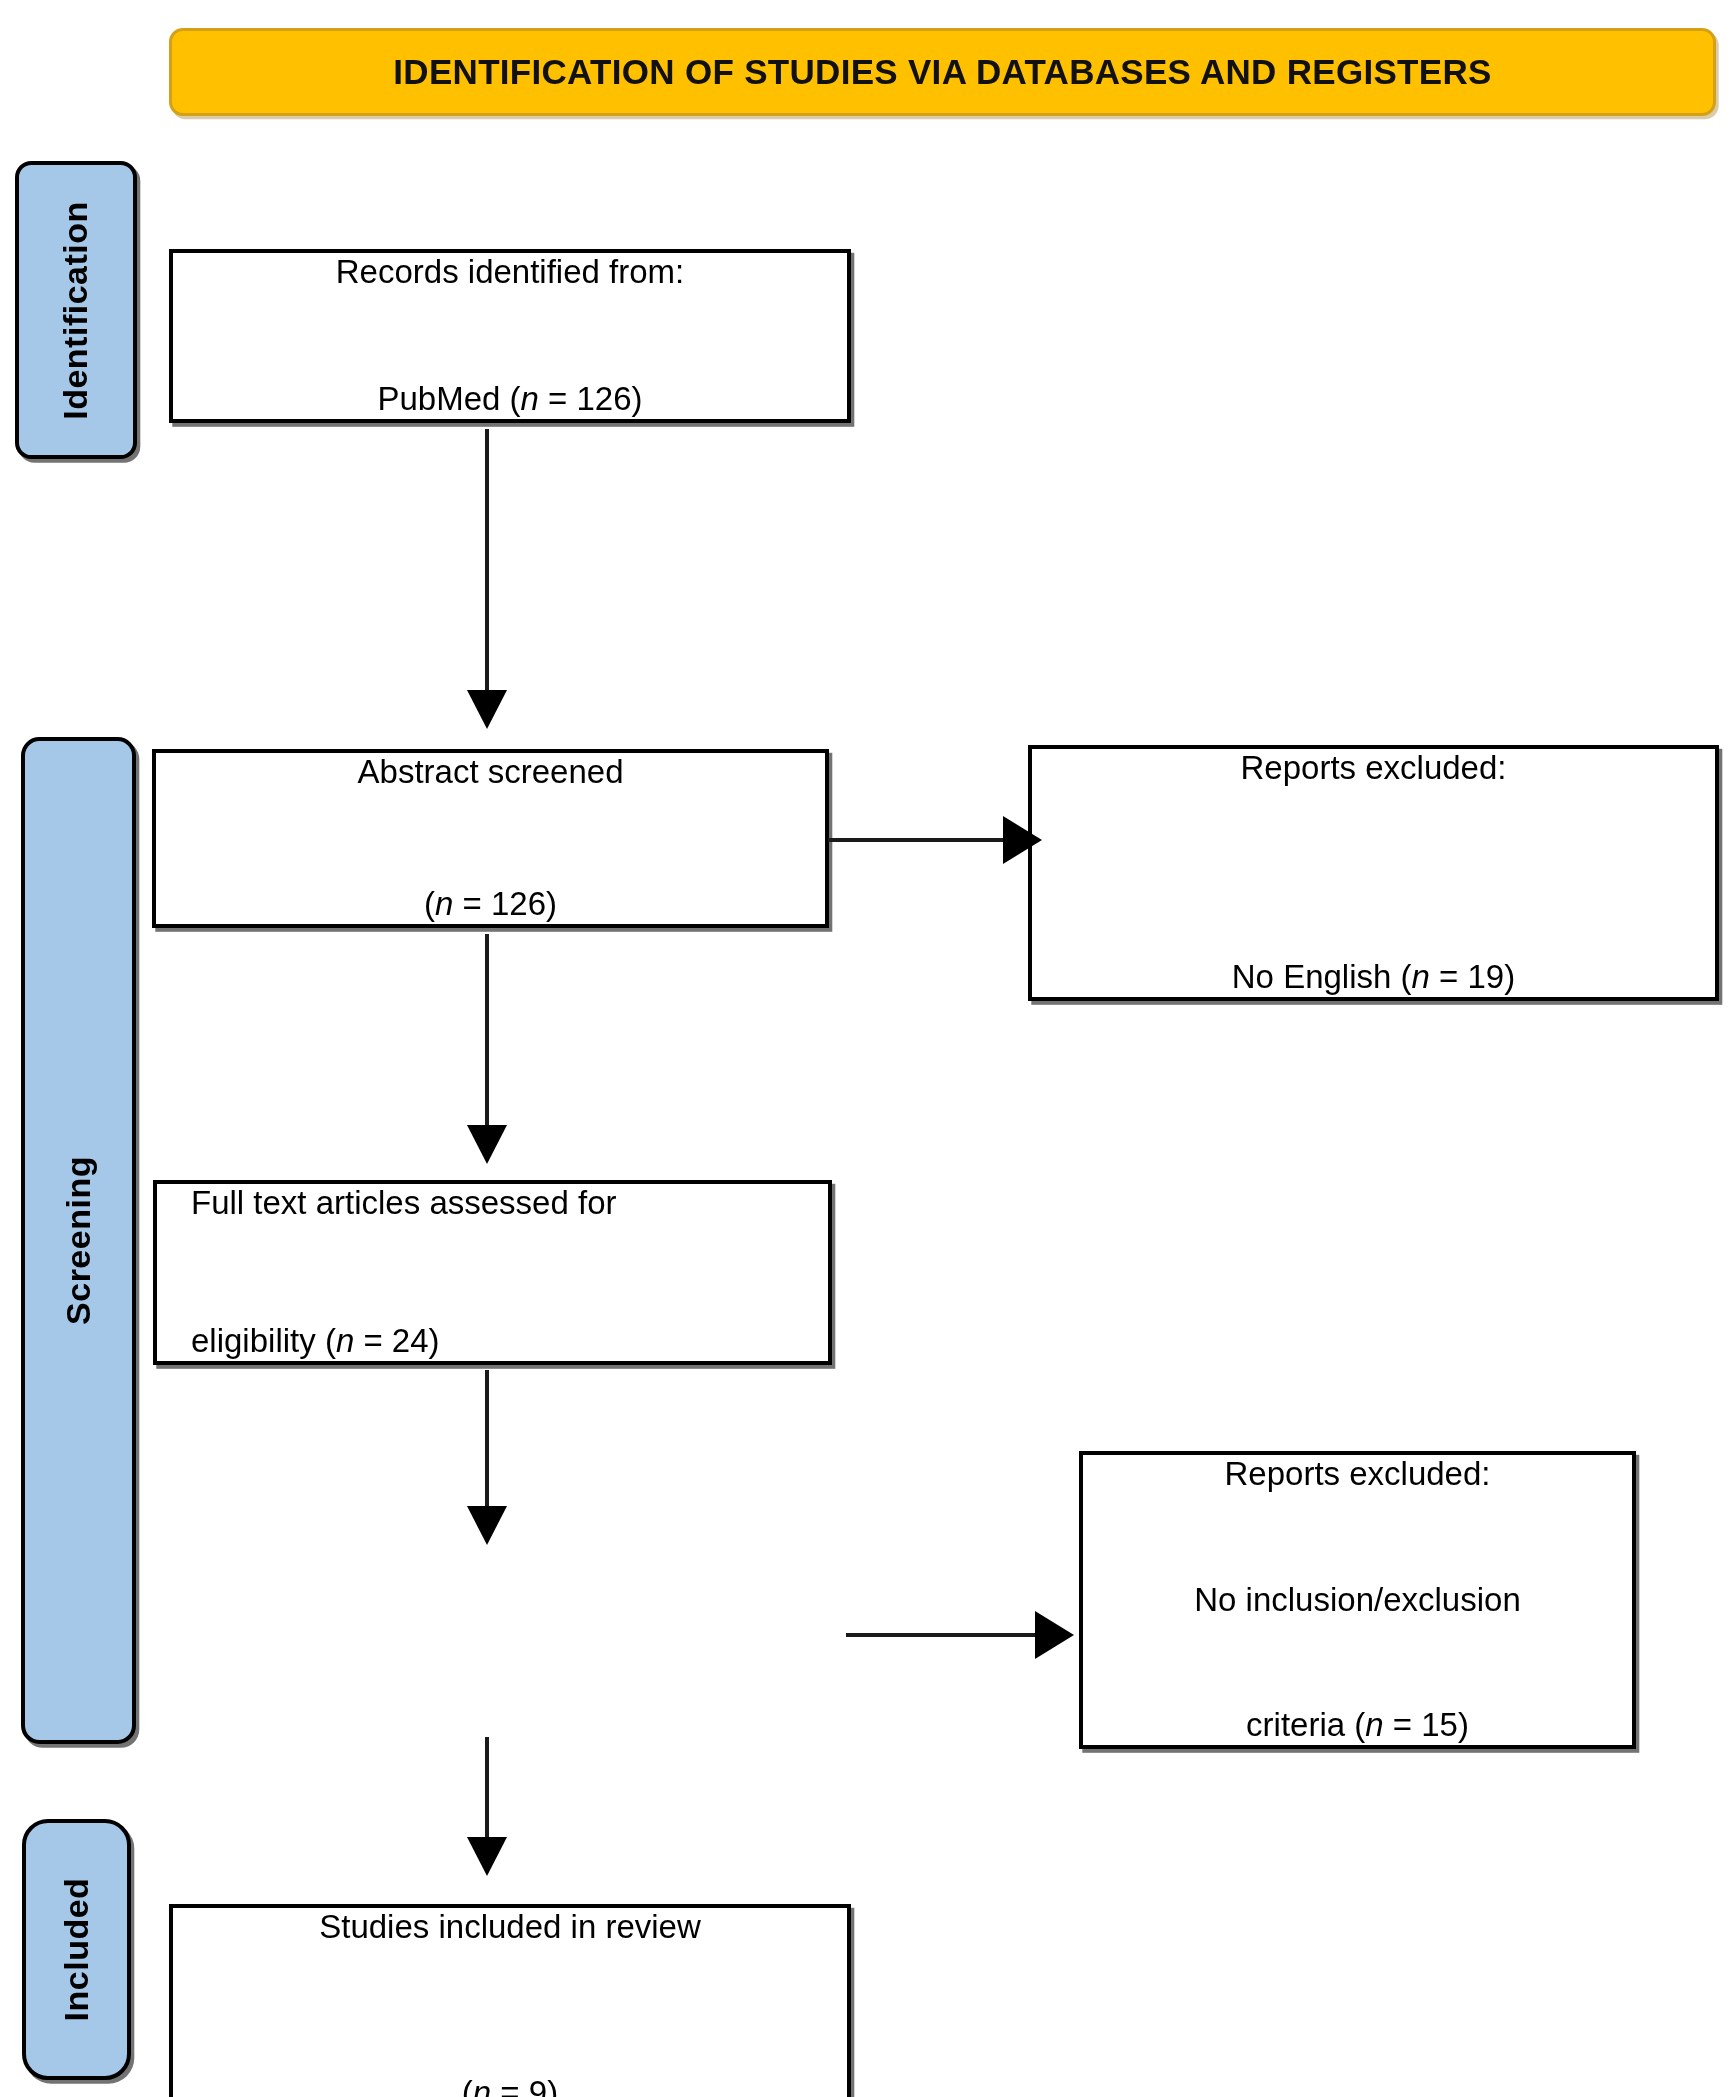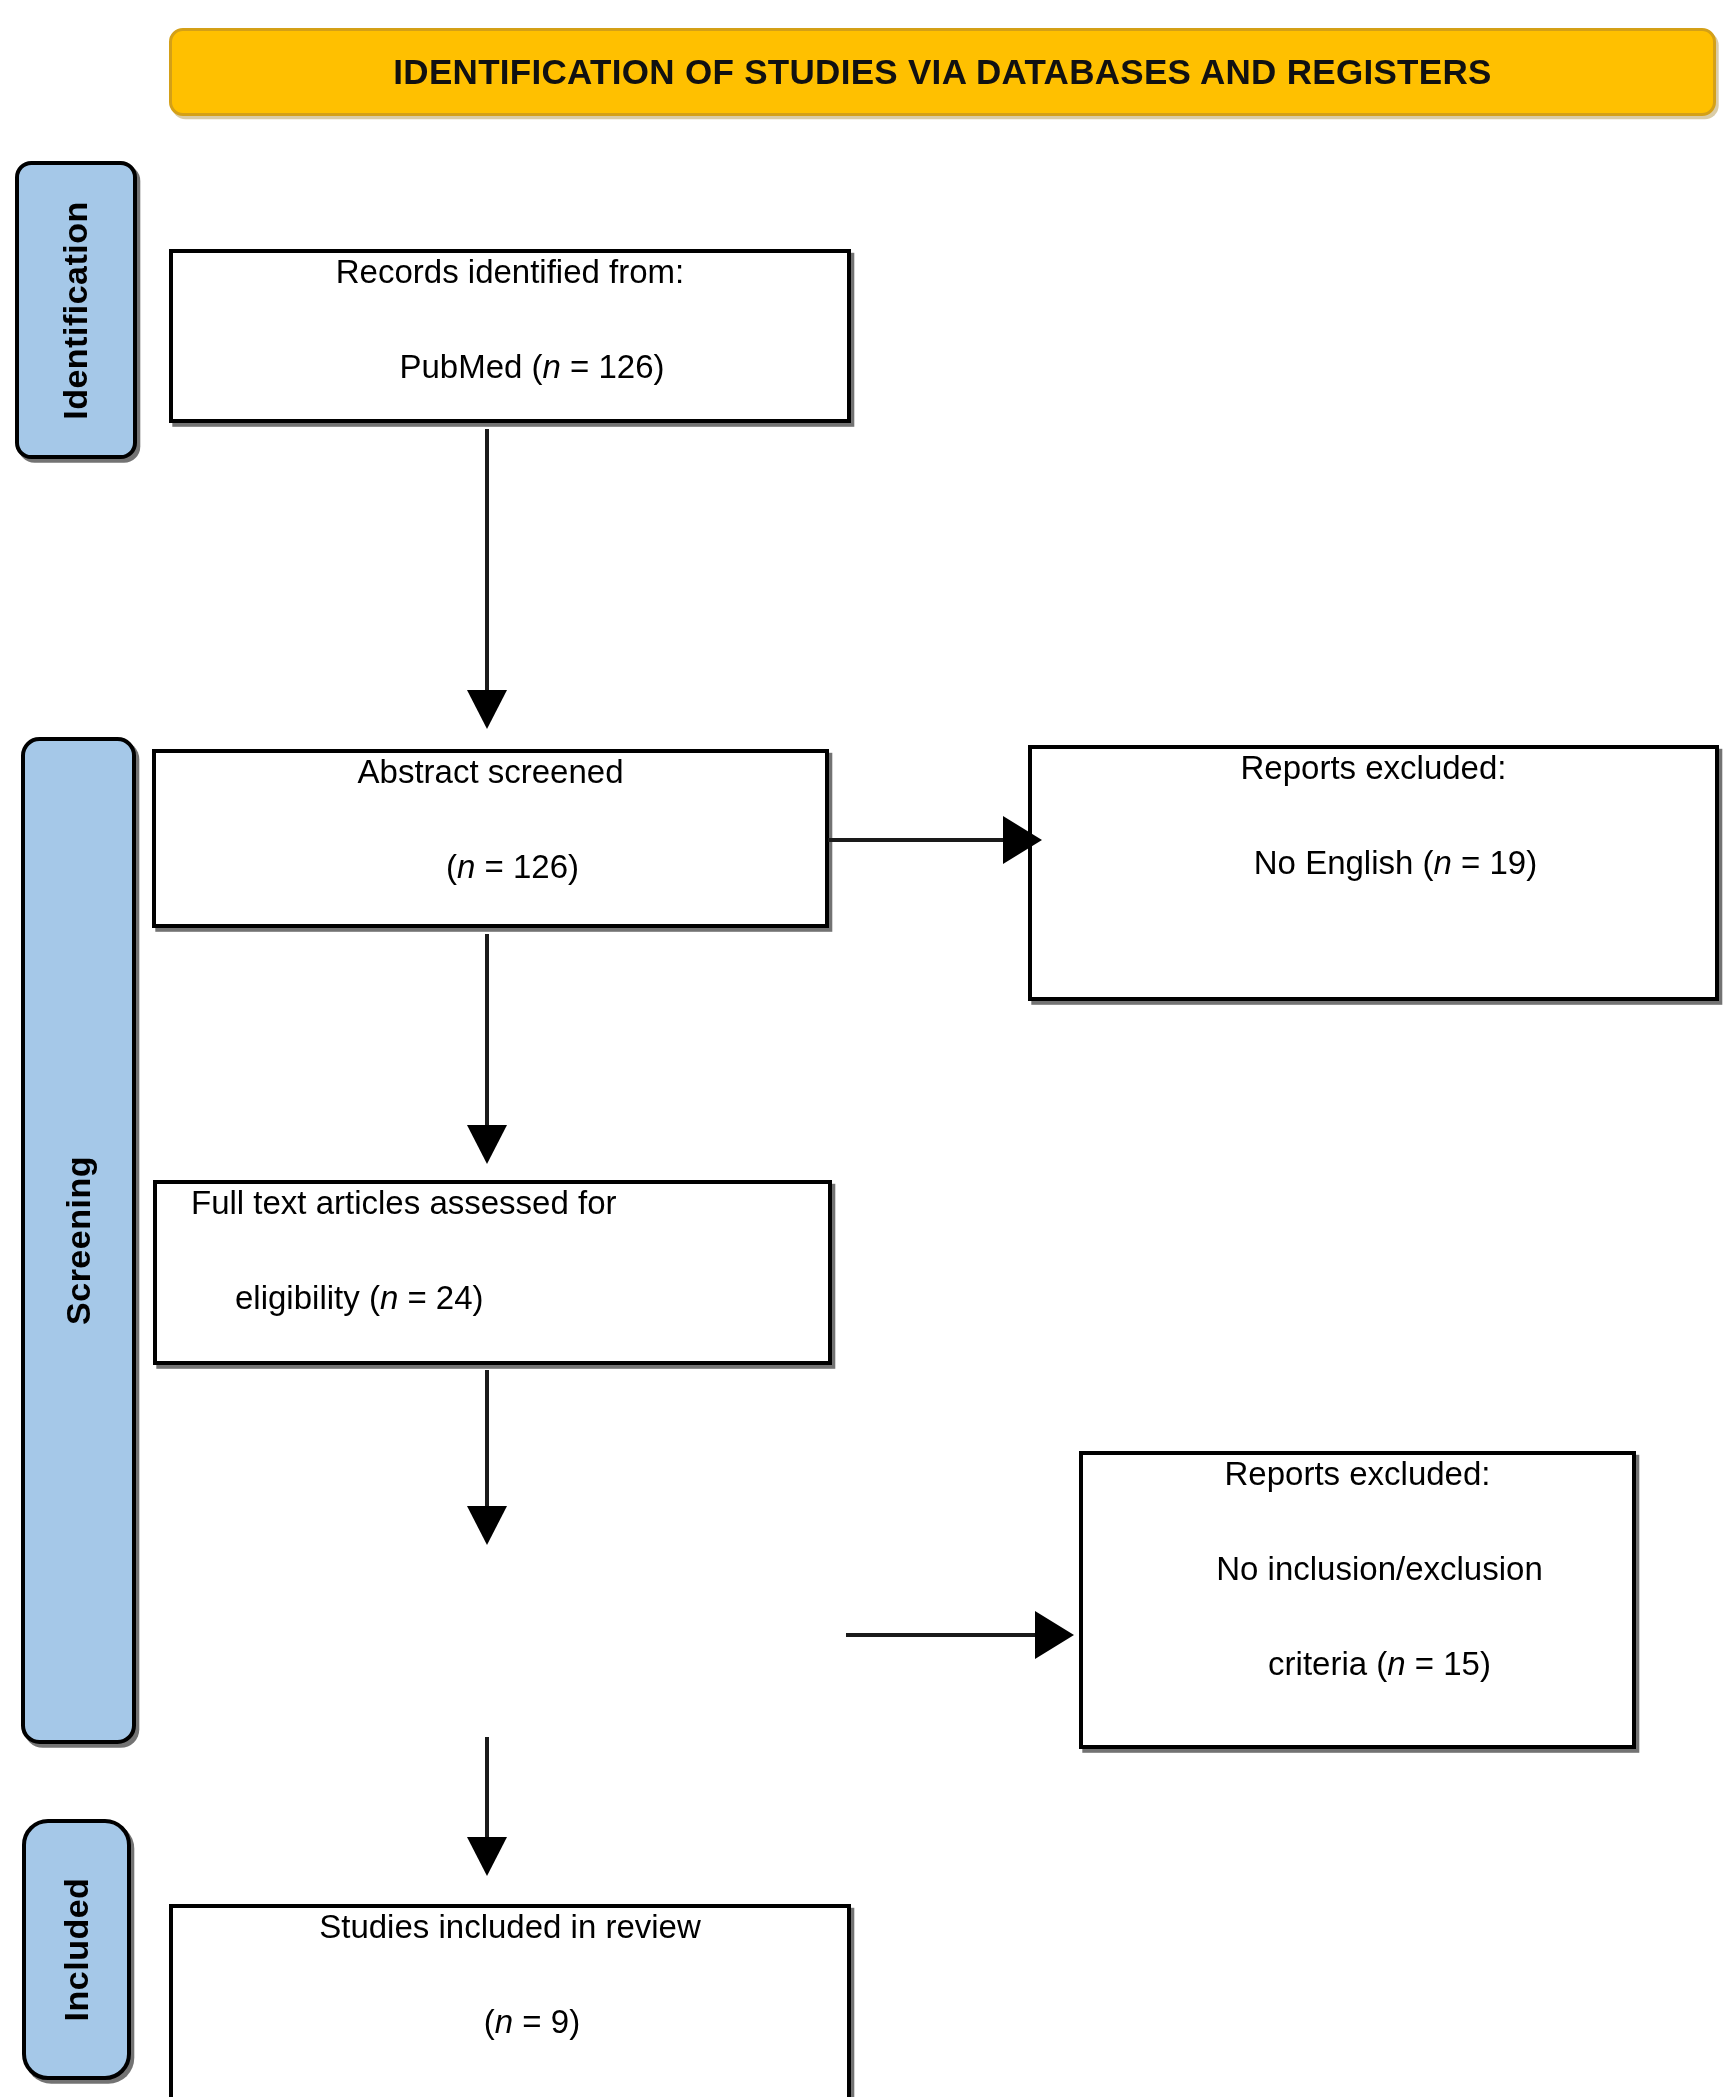--- a/index.html
+++ b/index.html
@@ -58,34 +58,34 @@
   #stage-included{ left:22px; top:1819px; width:109px; height:261px; border-radius:26px; }
 
   
   .fbox{
     position:absolute;
     background:#ffffff;
     border:4.4px solid #000000;
     box-sizing:border-box;
     display:flex;
     flex-direction:column;
-    justify-content:flex-start;
+    justify-content:space-between;
     box-shadow:3.3px 3.8px 0 rgba(0,0,0,.55);
     gap:24px;
   }
   .fbox .line{
     font-size:33px;
     line-height:1.18;
     color:#000000;
     padding:0 22px;
     white-space:nowrap;
   }
   .fbox.center .line{ text-align:center; }
   .fbox.left .line{ text-align:left; padding-left:34px; }
-  .fbox .line + .line{ margin-top:32px;margin-left:44px; }
+  .fbox .line + .line{ margin-top:32px; }
   .fbox i{ font-style:italic; }
 
   #box-identified { left:169px;  top:249px;  width:682px; height:174px; }
   #box-abstract   { left:152px;  top:749px; width:677px; height:179px; }
   #box-excl-1     { left:1028px; top:745px; width:691px; height:256px; }
   #box-fulltext   { left:153px;  top:1180px; width:679px; height:185px; }
   #box-reports    { left:153px;  top:1553px; width:679px; height:179px; }
   #box-excl-2     { left:1079px; top:1451px; width:557px; height:298px; }
   #box-included   { left:169px;  top:1904px; width:682px; height:213px; }
 

